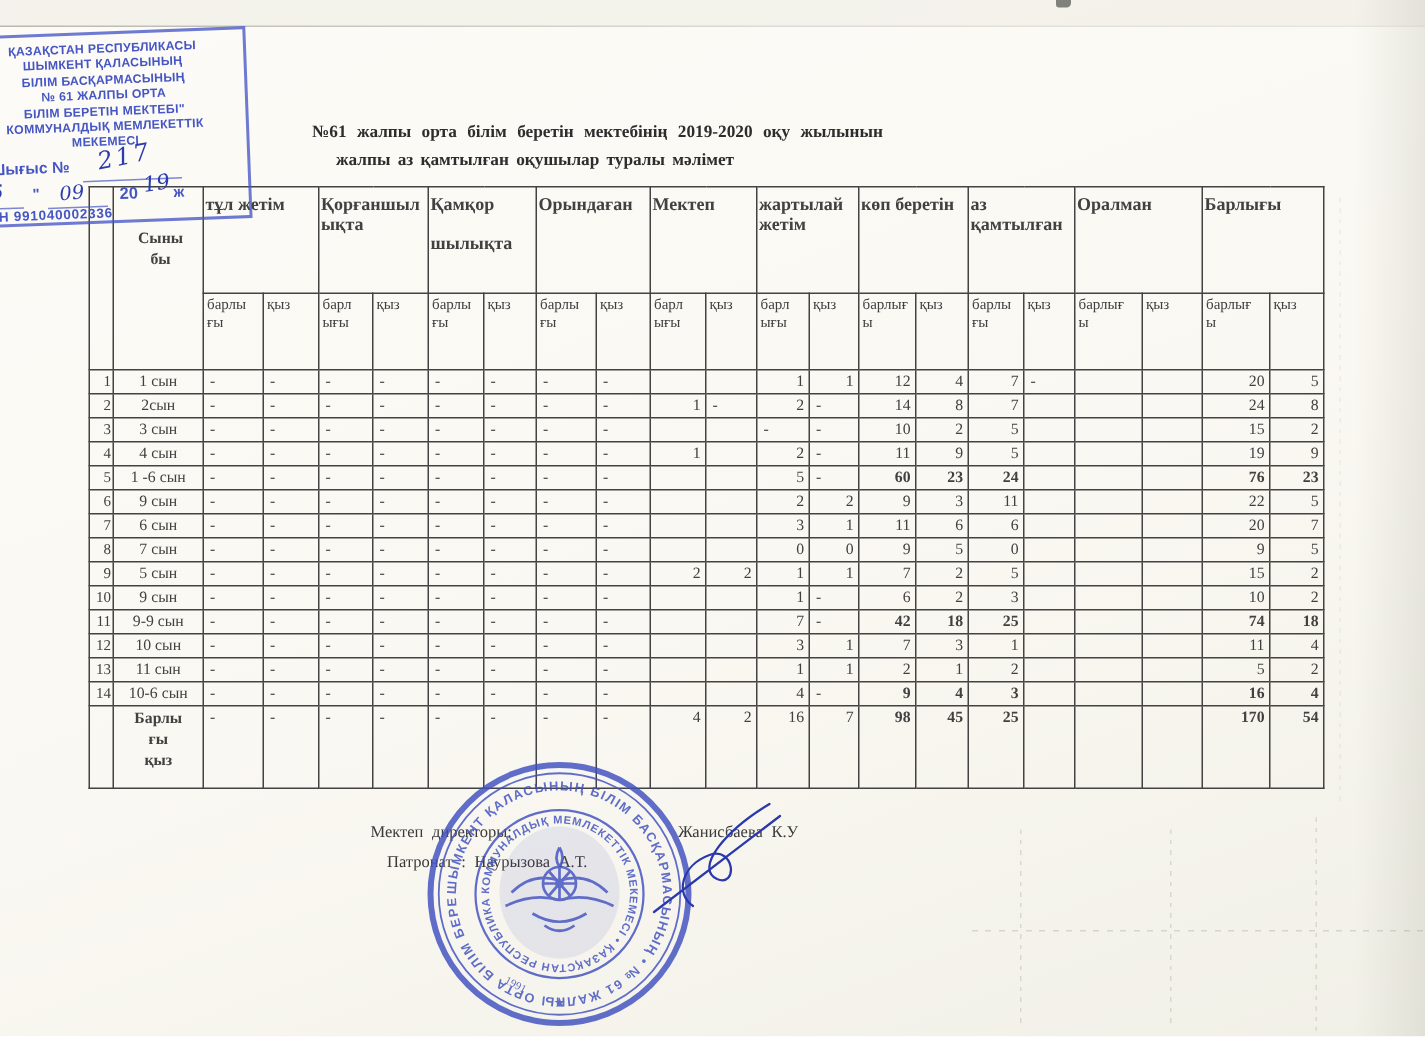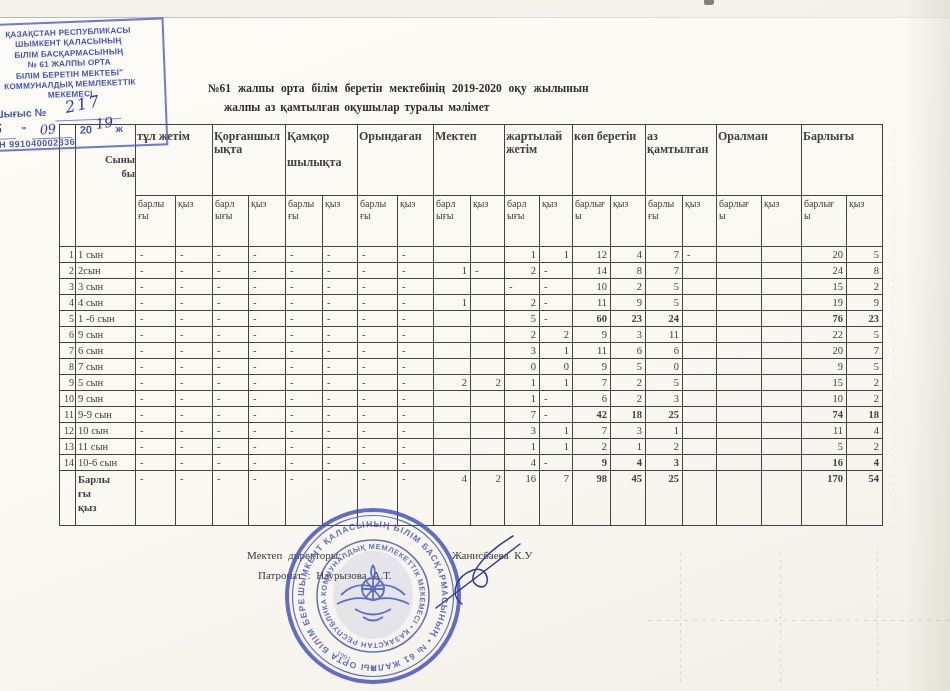--- a/index.html
+++ b/index.html
@@ -39,27 +39,27 @@
   .title{position:absolute;left:208px;top:79px;width:400px;font-weight:700;
     font-size:11.5px;color:#2d2d2d;line-height:19px;word-spacing:4px;z-index:2;}
   .title .l2{margin-left:16px;word-spacing:2px;}
 
   
   table.report{position:absolute;left:59px;top:124px;border-collapse:collapse;table-layout:fixed;z-index:1;}
   .report th,.report td{border:1.5px solid #434343;font-family:"Liberation Serif",serif;
     color:#414141;overflow:hidden;}
   .report th.grp{font-weight:700;font-size:12px;vertical-align:top;padding-top:5px;
     white-space:pre-line;line-height:13px;height:64px;text-align:left;}
-  .report th.corner{vertical-align:top;text-align:right;padding:28px 0 0 3px;font-weight:700;
+  .report th.corner{vertical-align:top;text-align:center;padding:28px 0 0 3px;font-weight:700;
     font-size:10.5px;white-space:pre-line;line-height:14px;}
   .report th.sub{font-weight:400;font-size:10px;text-align:left;vertical-align:top;
     padding:2px 1px 0 2px;white-space:pre-line;line-height:12px;height:48px;}
   .report tbody td{font-size:10.5px;height:15px;padding:0 2px;}
   .report td.numcol{text-align:right;font-size:10px;padding-right:1px;}
-  .report td.rowlabel{text-align:left;padding-left:2px;}
+  .report td.rowlabel{text-align:center;padding-left:2px;}
   .report td.dash{text-align:left;padding-left:4px;}
   .report td.val{text-align:right;padding-right:3px;}
   .report td.b{font-weight:700;}
   .report tr.totals td{height:52px;vertical-align:top;padding-top:2px;}
   .report td.totlabel{font-weight:700;white-space:pre-line;line-height:14px;}
 
   
   .sig{position:absolute;font-size:11px;color:#3a3a3a;word-spacing:3px;z-index:2;}
   .sig-director-label{left:247px;top:549px;}
   .sig-director-name{left:452px;top:549px;}

